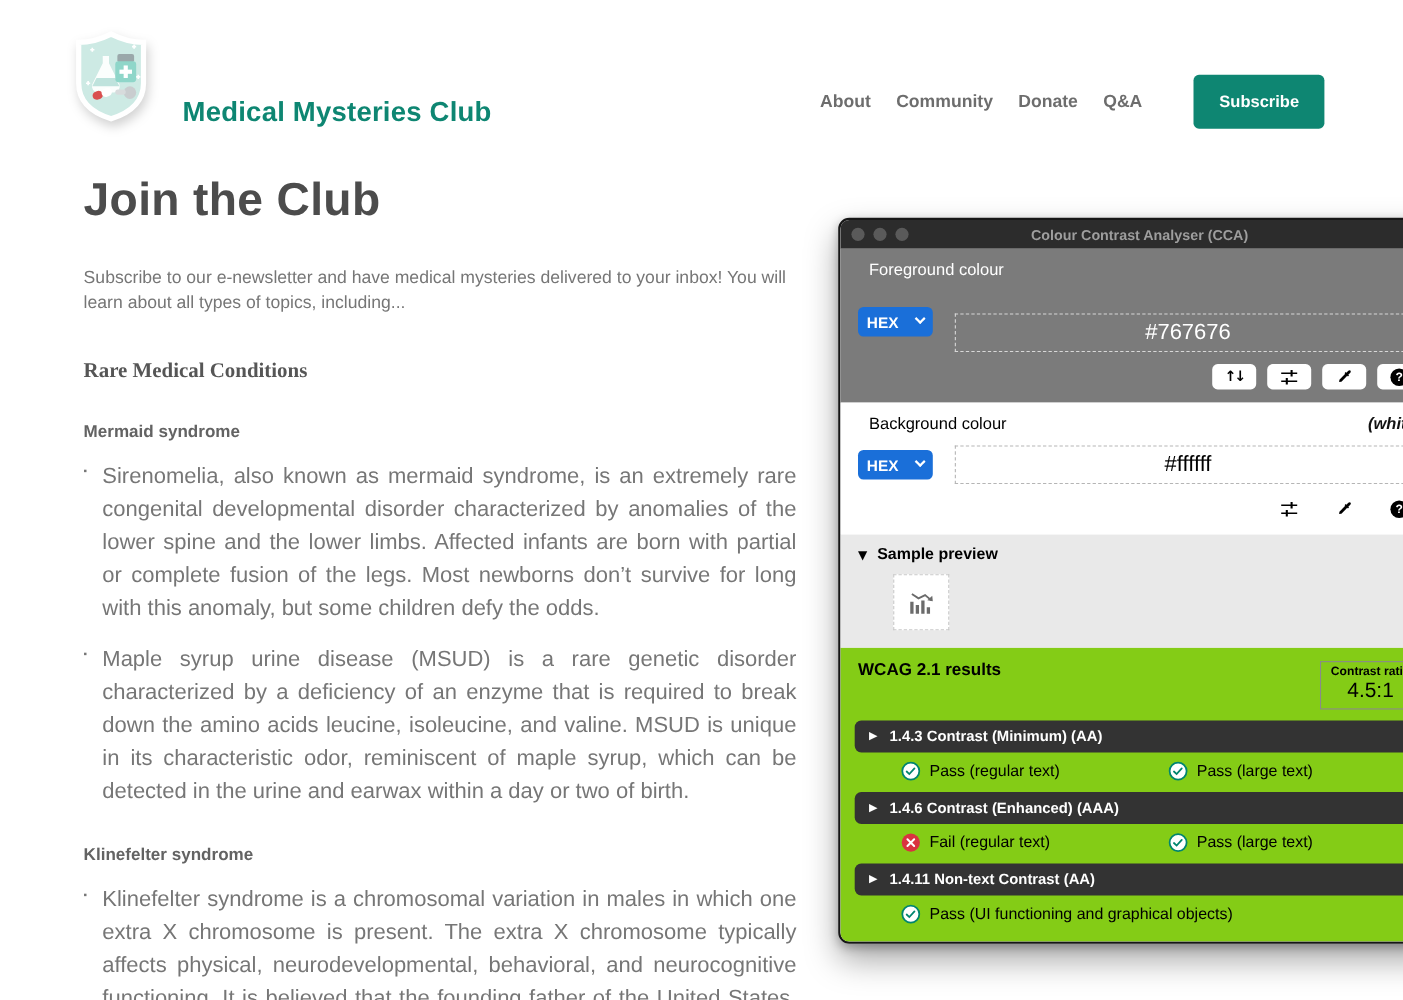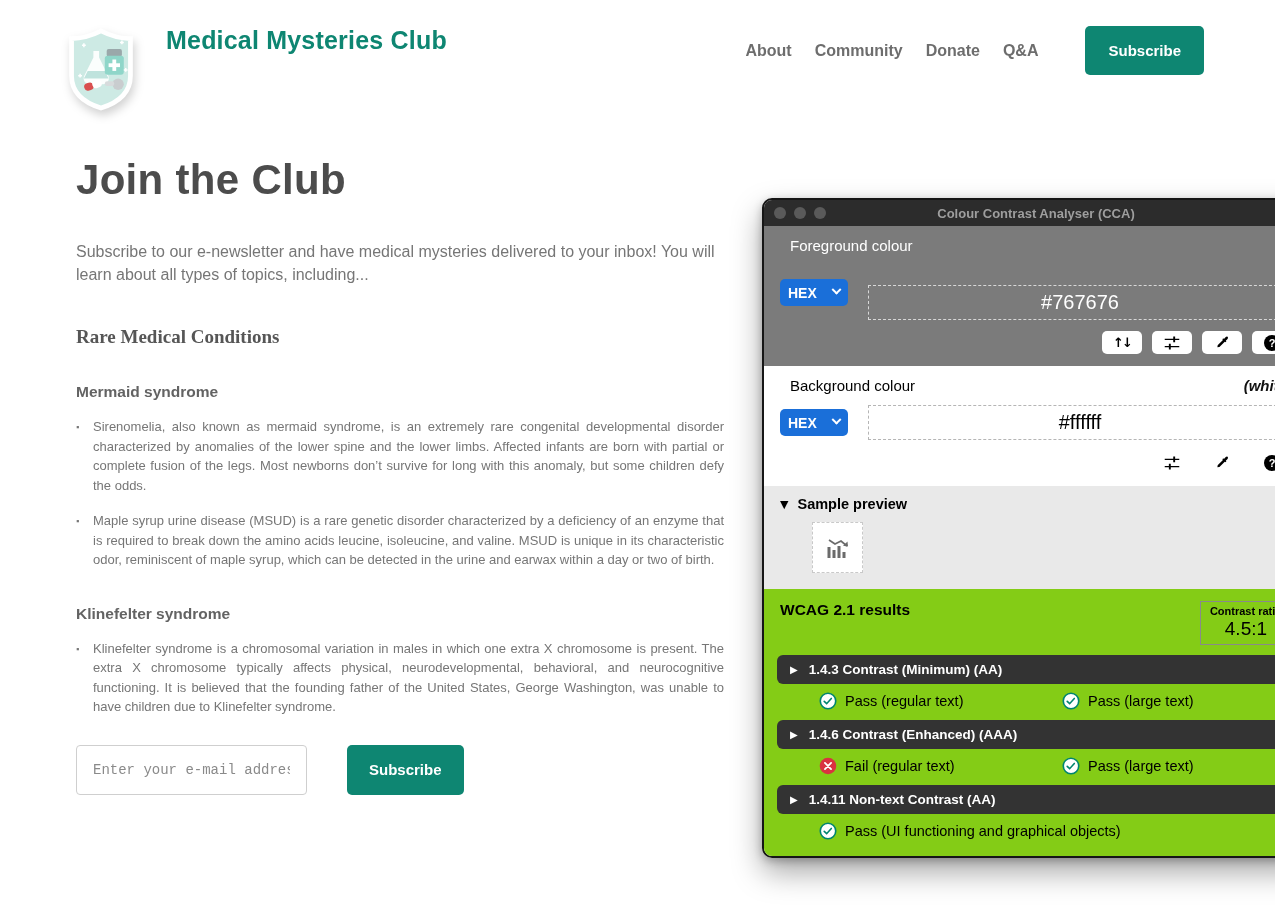--- a/index.html
+++ b/index.html
@@ -1,37 +1,37 @@
 <!DOCTYPE html>
 <html><head>
 <meta charset="utf-8">
 <style>
   * { margin:0; padding:0; box-sizing:border-box; }
   html,body { width:1275px; height:909px; background:#ffffff; overflow:hidden;
     font-family:"Liberation Sans", sans-serif; }
 
   
-  .site-header { display:flex; align-items:flex-start; padding:26px 71px 0 63px; }
+  .site-header { display:flex; align-items:flex-end; padding:26px 71px 0 63px; }
   .logo-svg { filter:drop-shadow(2px 5px 5px rgba(0,0,0,.18)); }
   .brand-title { margin-left:27px; font-size:25px; font-weight:800; color:#0e8672; letter-spacing:.2px; }
   .nav { margin-left:auto; display:flex; align-items:center; gap:23px; }
   .nav-link { font-size:16px; font-weight:700; color:#6d6d6d; cursor:pointer; }
   .btn-teal { background:#0e8672; color:#fff; border:none; border-radius:5px; font-weight:700;
     font-family:"Liberation Sans", sans-serif; cursor:pointer; }
   .nav-subscribe { margin-left:24px; font-size:15px; padding:16px 23px; }
 
   
   .main { margin:40px 0 0 76px; width:648px; }
   .page-title { font-size:42px; font-weight:800; color:#4c4c4c; letter-spacing:.3px; }
   .intro { margin-top:36px; font-size:16px; line-height:1.45; color:#767676; }
   .section-heading { margin-top:40px; font-size:19px; font-weight:800; color:#565656;font-family:Liberation Serif, serif; }
   .topic-heading { margin-top:35px; font-size:15.5px; font-weight:800; color:#636363; }
   .topic-item { margin-top:16px; display:flex; }
   .bullet-marker { width:17px; flex:0 0 17px; font-size:9px; color:#767676; padding-top:5px; }
-  .topic-body { flex:1; font-size:13px; line-height:1.5; color:#767676; text-align:justify; }
+  .topic-body { flex:1; font-size:20px; line-height:1.5; color:#767676; text-align:justify; }
 
   .signup-form { margin-top:28px; display:flex; align-items:center; gap:40px; }
   .email-input { width:231px; height:50px; border:1px solid #cfcfcf; border-radius:4px;
     padding:0 16px; font-size:14px; color:#555; font-family:Liberation Mono, monospace; }
   .email-input::placeholder { color:#8a8a8a; }
   .form-subscribe { height:50px; padding:0 22px; font-size:15px; }
 
   
   .cca { position:absolute; left:762px; top:198px; width:548px; border-radius:10px;
     overflow:hidden; border:2px solid #161616;

